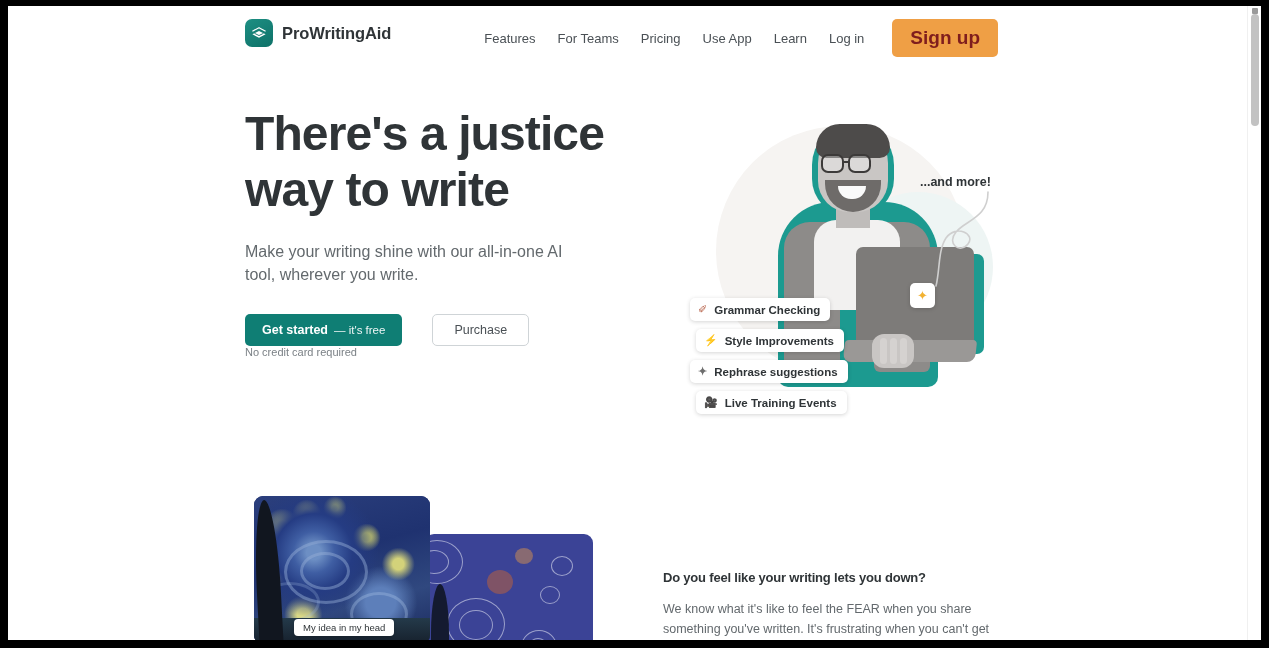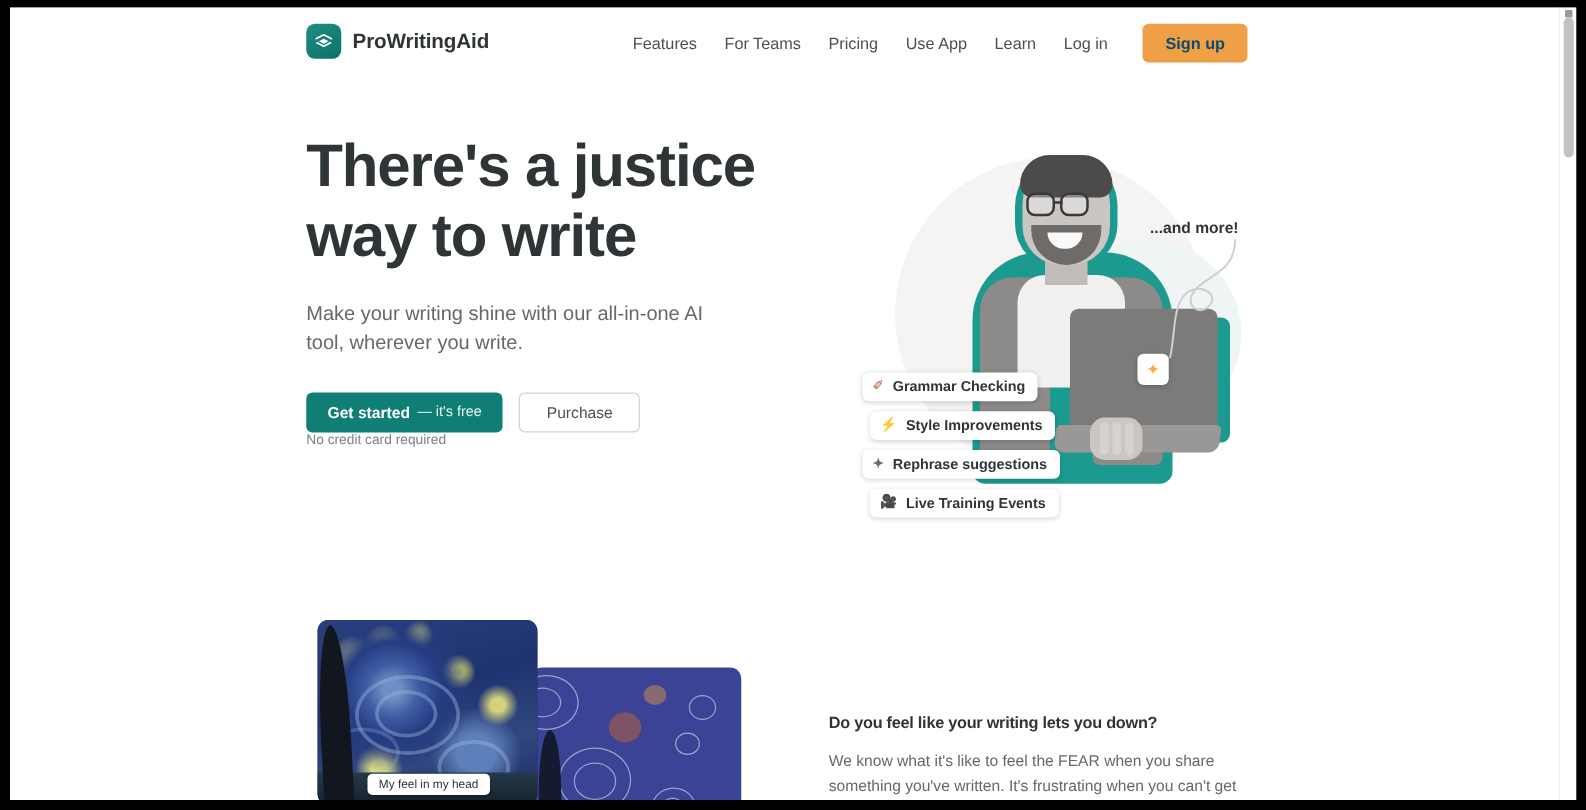--- a/index.html
+++ b/index.html
@@ -113,22 +113,22 @@
     font-size: 13px;
     color: #4a5055;
     padding: 6px 11px;
     white-space: nowrap;
     cursor: pointer;
     text-decoration: none;
   }
   .nav-cta {
     margin-left: 17px;
     background: #ef9f45;
-    color: #0c4a6e;
-    font-size: 13px;
+    color: #7f1d1d;
+    font-size: 19px;
     font-weight: bold;
     padding: 8px 18px;
     border-radius: 5px;
     border: none;
     white-space: nowrap;
     cursor: pointer;
     font-family: "Liberation Sans", sans-serif;
   }
 
   
@@ -155,21 +155,21 @@
     margin-top: 22px;
     font-size: 16px;
     line-height: 23px;
     color: #63696d;
     width: 330px;
   }
   #hero-actions {
     margin-top: 28px;
     display: flex;
     align-items: center;
-    gap: 13px;
+    gap: 30px;
   }
   .btn-primary {
     background: #0f7e74;
     color: #ffffff;
     border: none;
     border-radius: 5px;
     padding: 0 17px;
     height: 32px;
     font-size: 12.5px;
     display: flex;
@@ -637,21 +637,21 @@
           </div>
 
           <div id="panel-painting">
             <div class="swirl-bg"></div>
             <div class="swirl-ring" style="left:30px; top:44px; width:84px; height:64px;"></div>
             <div class="swirl-ring" style="left:46px; top:56px; width:50px; height:38px;"></div>
             <div class="swirl-ring" style="left:96px; top:96px; width:58px; height:44px; border-color:rgba(170,195,230,.35);"></div>
             <div class="swirl-ring" style="left:6px;  top:86px; width:60px; height:40px; border-color:rgba(150,175,215,.28);"></div>
             <div id="village"></div>
             <div id="cypress"></div>
-            <div id="painting-caption">My feel in my head</div>
+            <div id="painting-caption">My idea in my head</div>
           </div>
 
         </div>
 
         <div id="section2-copy">
           <h2 id="s2-title">Do you feel like your writing lets you down?</h2>
           <p id="s2-body">We know what it's like to feel the FEAR when you share something you've written. It's frustrating when you can't get your writing to do your ideas justice.</p>
         </div>
       </div>
 

